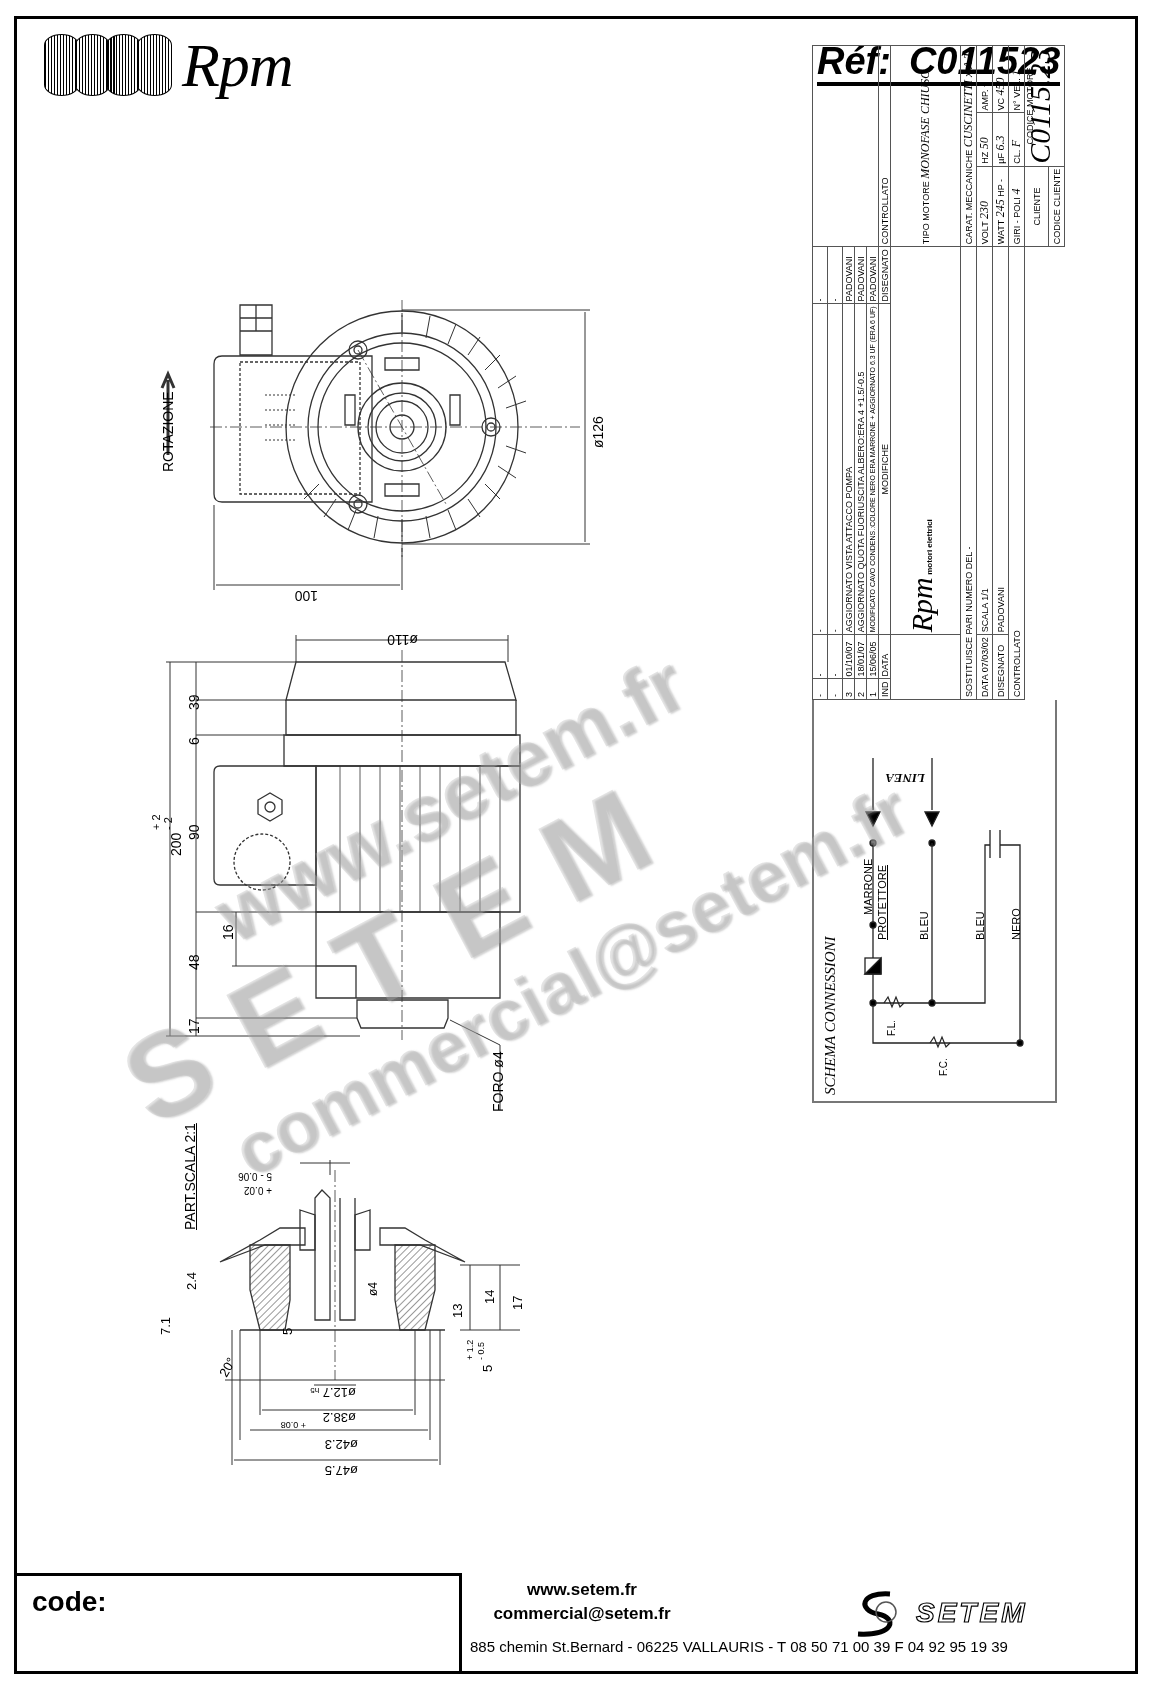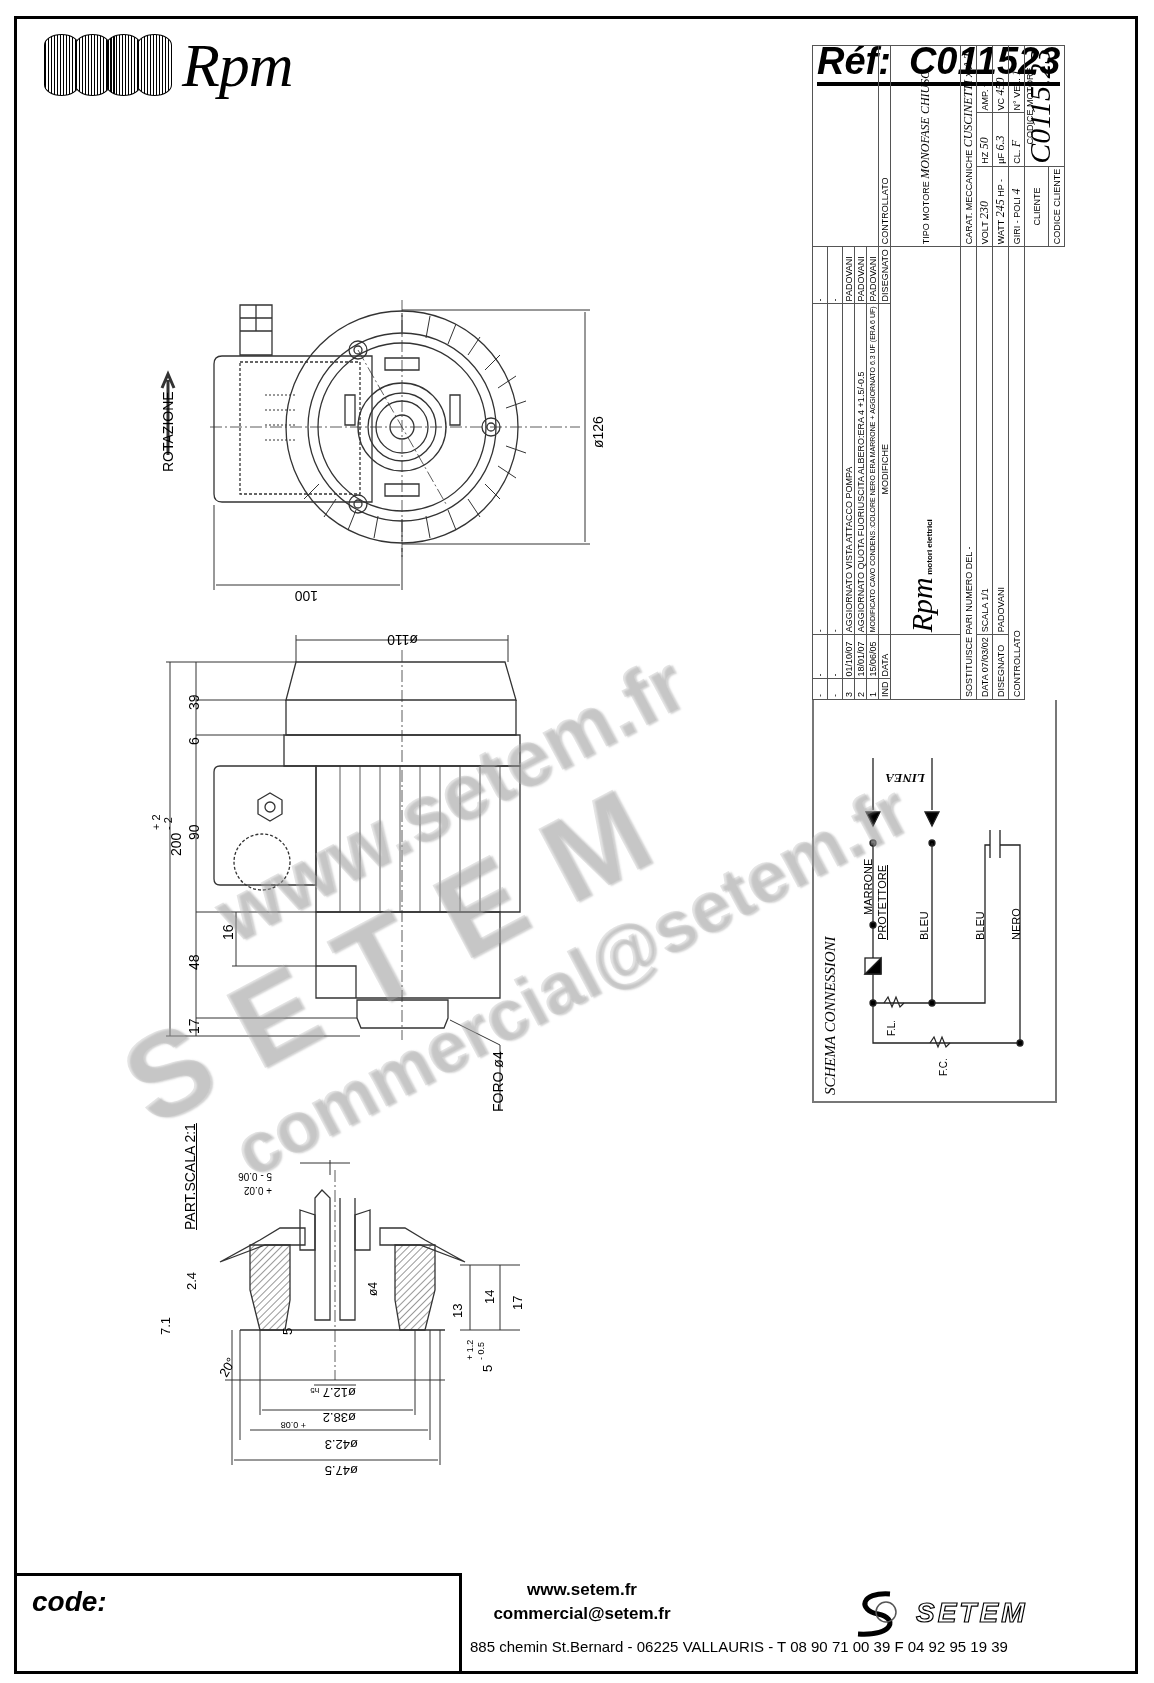--- a/index.html
+++ b/index.html
@@ -12,21 +12,21 @@
   .ref span{margin-left:18px;}
   
   svg.draw{position:absolute;left:0;top:0;}
   .tb-wrap{position:absolute;left:812px;top:123px;width:245px;height:577px;}
   .tb{position:absolute;left:0;top:0;width:577px;height:245px;transform-origin:0 0;transform:translate(0,577px) rotate(-90deg);font-size:9px;}
   .tb table{border-collapse:collapse;width:100%;height:100%;}
   .tb td{border:1px solid #555;padding:0 2px;white-space:nowrap;overflow:hidden;line-height:10px;}
   .it{font-family:"Liberation Serif",serif;font-style:italic;font-size:12px;}
   .big{font-family:"Liberation Serif",serif;font-style:italic;font-size:30px;}
   .schema{position:absolute;left:812px;top:700px;width:245px;height:403px;border:2px solid #777;border-top:none;box-sizing:border-box;}
-  .footer-code{position:absolute;left:14px;top:1573px;width:448px;height:101px;border-top:3px solid #000;border-right:3px solid #000;box-sizing:border-box;font-style:italic;}
+  .footer-code{position:absolute;left:14px;top:1573px;width:448px;height:101px;border-top:3px solid #000;border-right:3px solid #000;box-sizing:border-box;}
   .code-label{position:absolute;left:18px;top:10px;font-size:28px;font-weight:bold;}
   .code-value{position:absolute;left:110px;top:38px;font-size:56px;font-weight:bold;letter-spacing:-1px;}
   .contact{position:absolute;left:462px;top:1578px;width:240px;text-align:center;font-size:17px;font-weight:bold;line-height:24px;}
   .address{position:absolute;left:470px;top:1638px;width:660px;font-size:15px;white-space:nowrap;}
   .setem{position:absolute;left:850px;top:1588px;display:flex;align-items:center;}
   .setem-text{font-size:28px;font-weight:bold;font-style:italic;color:#fff;-webkit-text-stroke:1.2px #000;letter-spacing:3px;margin-left:6px;}
   .wm{position:absolute;font-weight:bold;color:rgba(180,180,180,0.35);white-space:nowrap;transform-origin:0 0;pointer-events:none;text-shadow:2px 2px 2px rgba(120,120,120,0.35);}
   .rot-text{position:absolute;transform-origin:0 0;white-space:nowrap;}
 </style>
 </head>
@@ -306,20 +306,20 @@
 <div class="wm" style="left:100px;top:1030px;transform:rotate(-28deg);font-size:120px;letter-spacing:40px;">SETEM</div>
 <div class="wm" style="left:220px;top:1120px;transform:rotate(-28deg);font-size:72px;">commercial@setem.fr</div>
 
 <div class="footer-code">
   <div class="code-label">code:</div>
 </div>
 <div class="contact">
   <div>www.setem.fr</div>
   <div>commercial@setem.fr</div>
 </div>
-<div class="address">885 chemin St.Bernard  -  06225 VALLAURIS  -  T 08 90 71 00 39   F 04 92 95 19 39</div>
+<div class="address">885 chemin St.Bernard  -  06225 VALLAURIS  -  T 08 50 71 00 39   F 04 92 95 19 39</div>
 <div class="setem">
   <svg width="60" height="50">
       <path d="M40 6 C10 4 8 22 28 26 C48 30 44 48 8 46" fill="none" stroke="#000" stroke-width="5"></path>
       <circle cx="36" cy="24" r="10" fill="none" stroke="#555" stroke-width="1.5"></circle>
     </svg>
   <div class="setem-text">SETEM</div>
 </div>
 
 </body></html>

